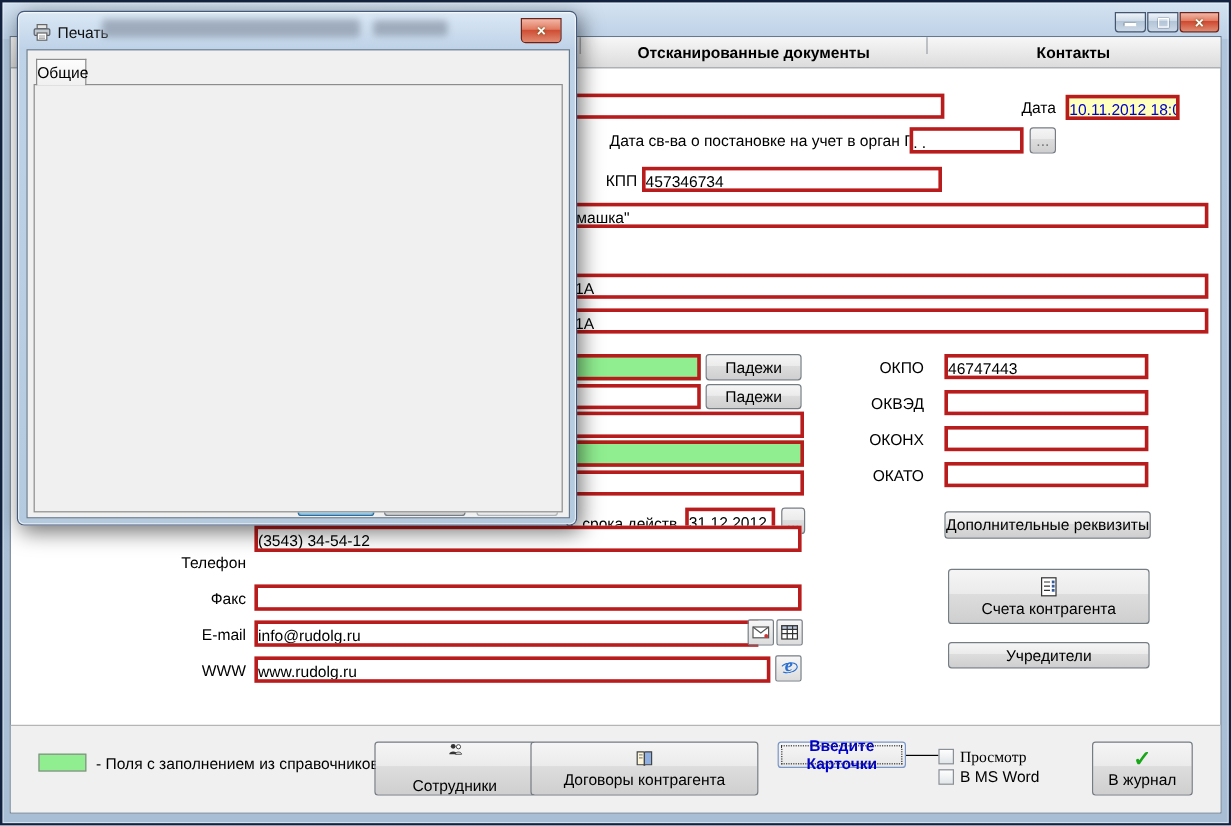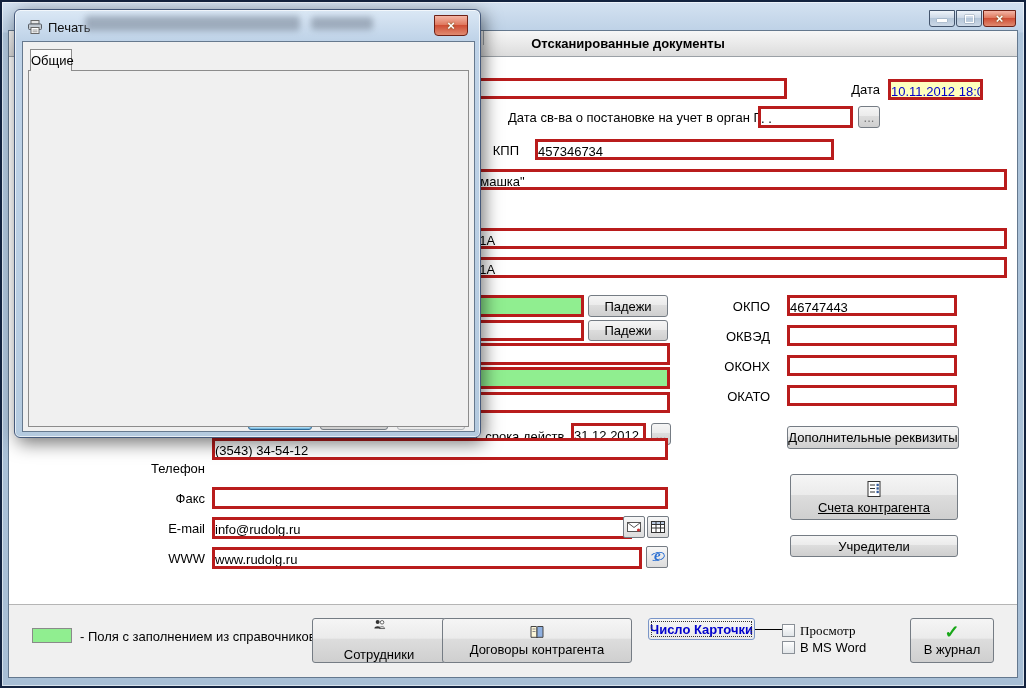--- a/index.html
+++ b/index.html
@@ -90,32 +90,33 @@
   <span class="glyph-min"></span>
   </div>
 <div class="cap std" style="left:956px;width:26px;">
   <span class="glyph-max"></span>
   </div>
 <div class="cap cls" style="left:983px;width:33px;">
   <span class="x">×</span></div>
 
 <div class="tabsbar">
   <div class="tabcell" style="left:474px;width:289px;">Отсканированные документы</div>
+  <div class="tabcell" style="left:763px;width:244px;">Контакты</div>
 </div>
 
 <div class="inp" style="left:470px;top:78px;width:317px;height:21px;"></div>
 <div class="lbl r" style="left:810px;top:82px;width:70px;">Дата</div>
 <div class="inp yellow" style="left:888px;top:79px;width:95px;height:21px;">10.11.2012 18:0</div>
 
 <div class="lbl" style="left:508px;top:110px;">Дата св-ва о постановке на учет в орган ГНИ</div>
 <div class="inp" style="left:758px;top:106px;width:95px;height:22px;">. .</div>
 <div class="btn" style="left:858px;top:106px;width:22px;height:22px;color:#777;">...</div>
 
-<div class="lbl r" style="left:470px;top:143px;width:49px;">КПП</div>
-<div class="inp" style="left:535px;top:139px;width:299px;height:21px;">457346734</div>
+<div class="lbl r" style="left:470px;top:143px;width:61px;">КПП</div>
+<div class="inp" style="left:535px;top:139px;width:250px;height:21px;">457346734</div>
 
 <div class="inp" style="left:470px;top:169px;width:537px;height:21px;">омашка"</div>
 <div class="inp" style="left:470px;top:228px;width:537px;height:21px;">11А</div>
 <div class="inp" style="left:470px;top:257px;width:537px;height:21px;">11А</div>
 
 <div class="inp green" style="left:470px;top:295px;width:114px;height:22px;"></div>
 <div class="btn" style="left:588px;top:295px;width:80px;height:22px;">Падежи</div>
 <div class="inp" style="left:470px;top:320px;width:114px;height:21px;"></div>
 <div class="btn" style="left:588px;top:320px;width:80px;height:21px;">Падежи</div>
 <div class="inp" style="left:470px;top:343px;width:200px;height:22px;"></div>
@@ -160,21 +161,21 @@
 </div>
 <div class="lbl r" style="left:110px;top:551px;width:95px;">WWW</div>
 <div class="inp" style="left:212px;top:547px;width:430px;height:22px;">www.rudolg.ru</div>
 <div class="icon-btn" style="left:646px;top:546px;">
   <span style="position:relative;width:22px;height:22px;display:block;">
     <span class="ie-e">e</span>
     <span class="ie-ring"></span>
   </span>
 </div>
 
-<div class="btn col" style="left:790px;top:474px;width:168px;height:46px;text-decoration:underline;">
+<div class="btn col" style="left:790px;top:474px;width:168px;height:46px;">
   <svg width="18" height="18" viewBox="0 0 18 18">
     <rect x="3" y="1.5" width="12" height="15" fill="#fff" stroke="#333"></rect>
     <line x1="5" y1="5" x2="10" y2="5" stroke="#333"></line>
     <line x1="5" y1="8.5" x2="10" y2="8.5" stroke="#333"></line>
     <line x1="5" y1="12" x2="10" y2="12" stroke="#333"></line>
     <rect x="11.5" y="3.8" width="2.3" height="2.3" fill="#335a9a"></rect>
     <rect x="11.5" y="7.3" width="2.3" height="2.3" fill="#335a9a"></rect>
     <rect x="11.5" y="10.8" width="2.3" height="2.3" fill="#335a9a"></rect>
   </svg>
   <span>Счета контрагента</span>
@@ -197,21 +198,21 @@
 <div class="btn col" style="left:442px;top:618px;width:190px;height:45px;">
   <svg width="16" height="16" viewBox="0 0 16 16">
     <path d="M2 2.5 h5 c.9 0 1 .8 1 .8 V14 s-.2-.7-1-.7 H2 Z" fill="#fdf6d8" stroke="#444"></path>
     <path d="M14 2.5 h-5 c-.9 0-1 .8-1 .8 V14 s.2-.7 1-.7 h5 Z" fill="#8fb0e0" stroke="#444"></path>
     <line x1="3.5" y1="5" x2="6.5" y2="5" stroke="#888"></line>
     <line x1="3.5" y1="7.5" x2="6.5" y2="7.5" stroke="#888"></line>
   </svg>
   <span>Договоры контрагента</span>
 </div>
 
-<div class="btn link" style="left:648px;top:618px;width:107px;height:22px;">Число Карточки</div>
+<div class="btn link" style="left:648px;top:618px;width:107px;height:22px;">Введите Карточки</div>
 <div class="sep-line" style="left:755px;top:629px;width:27px;height:1px;"></div>
 <div class="chk" style="left:782px;top:624px;"></div>
 <div class="lbl" style="left:800px;top:623px;font-family:Liberation Serif, serif;">Просмотр</div>
 <div class="chk" style="left:782px;top:641px;"></div>
 <div class="lbl" style="left:800px;top:640px;">В MS Word</div>
 
 <div class="btn col" style="left:910px;top:618px;width:84px;height:45px;">
   <span style="color:#18a718;font-weight:bold;font-size:18px;line-height:16px;">✓</span>
   <span>В журнал</span>
 </div>

